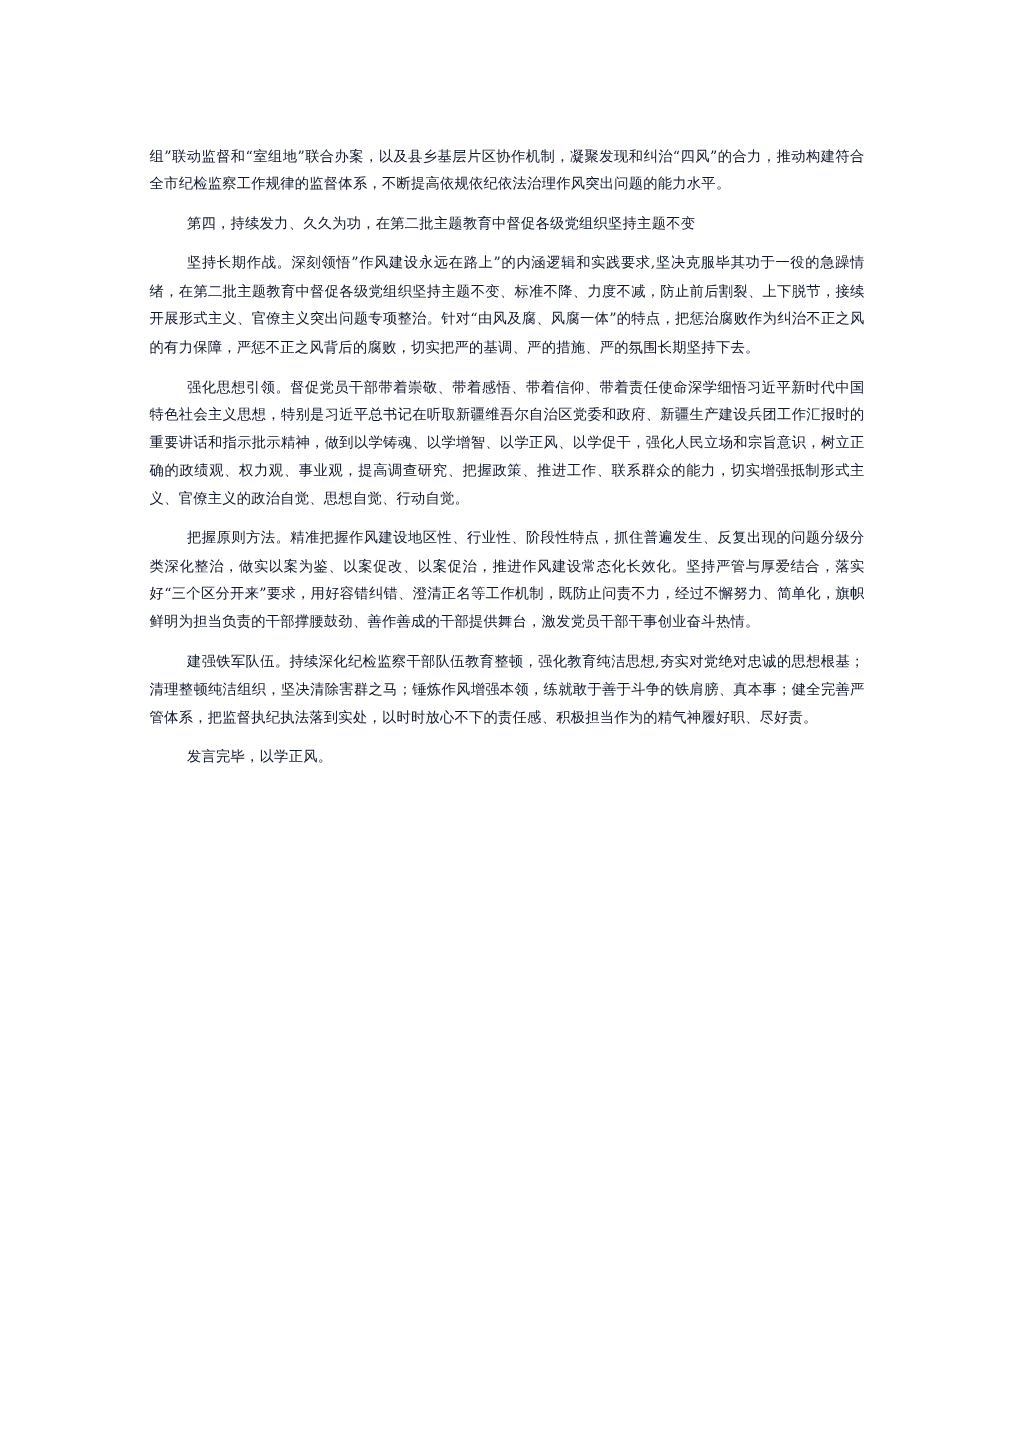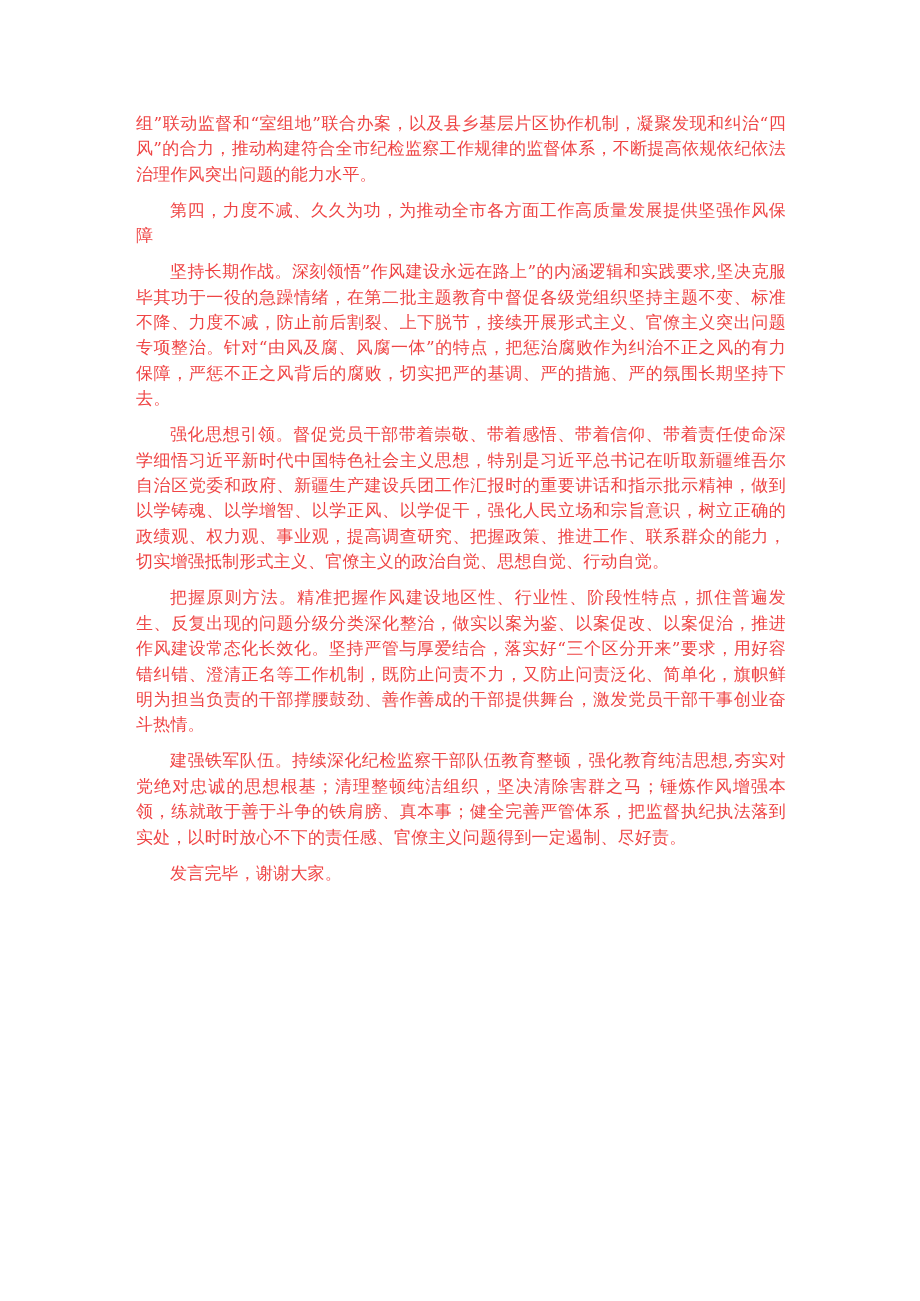--- a/index.html
+++ b/index.html
@@ -9,41 +9,41 @@
     }
     body {
       width: 920px;
       height: 1301px;
       position: relative;
       overflow: hidden;
     }
     .page {
       position: absolute;
       left: 136px;
-      top: 111px;
+      top: 130px;
       width: 650px;
       font-family: "DejaVu Serif", "Liberation Serif", serif;
-      font-size: 17px;
+      font-size: 13px;
       line-height: 25.4px;
-      color: #ef4444;
+      color: #0f172a;
       letter-spacing: 0.2px;
     }
     .para {
       margin: 0 0 10.6px 0;
       text-align: justify;
       text-justify: inter-character;
     }
     .indent {
       text-indent: 34px;
     }
   </style>
 </head>
 <body>
 
 <div class="page">
   <p class="para">组”联动监督和“室组地”联合办案，以及县乡基层片区协作机制，凝聚发现和纠治“四风”的合力，推动构建符合全市纪检监察工作规律的监督体系，不断提高依规依纪依法治理作风突出问题的能力水平。</p>
-  <p class="para indent">第四，力度不减、久久为功，为推动全市各方面工作高质量发展提供坚强作风保障</p>
+  <p class="para indent">第四，持续发力、久久为功，在第二批主题教育中督促各级党组织坚持主题不变</p>
   <p class="para indent">坚持长期作战。深刻领悟”作风建设永远在路上”的内涵逻辑和实践要求,坚决克服毕其功于一役的急躁情绪，在第二批主题教育中督促各级党组织坚持主题不变、标准不降、力度不减，防止前后割裂、上下脱节，接续开展形式主义、官僚主义突出问题专项整治。针对“由风及腐、风腐一体”的特点，把惩治腐败作为纠治不正之风的有力保障，严惩不正之风背后的腐败，切实把严的基调、严的措施、严的氛围长期坚持下去。</p>
   <p class="para indent">强化思想引领。督促党员干部带着崇敬、带着感悟、带着信仰、带着责任使命深学细悟习近平新时代中国特色社会主义思想，特别是习近平总书记在听取新疆维吾尔自治区党委和政府、新疆生产建设兵团工作汇报时的重要讲话和指示批示精神，做到以学铸魂、以学增智、以学正风、以学促干，强化人民立场和宗旨意识，树立正确的政绩观、权力观、事业观，提高调查研究、把握政策、推进工作、联系群众的能力，切实增强抵制形式主义、官僚主义的政治自觉、思想自觉、行动自觉。</p>
-  <p class="para indent">把握原则方法。精准把握作风建设地区性、行业性、阶段性特点，抓住普遍发生、反复出现的问题分级分类深化整治，做实以案为鉴、以案促改、以案促治，推进作风建设常态化长效化。坚持严管与厚爱结合，落实好“三个区分开来”要求，用好容错纠错、澄清正名等工作机制，既防止问责不力，又防止问责泛化、简单化，旗帜鲜明为担当负责的干部撑腰鼓劲、善作善成的干部提供舞台，激发党员干部干事创业奋斗热情。</p>
-  <p class="para indent">建强铁军队伍。持续深化纪检监察干部队伍教育整顿，强化教育纯洁思想,夯实对党绝对忠诚的思想根基；清理整顿纯洁组织，坚决清除害群之马；锤炼作风增强本领，练就敢于善于斗争的铁肩膀、真本事；健全完善严管体系，把监督执纪执法落到实处，以时时放心不下的责任感、官僚主义问题得到一定遏制、尽好责。</p>
-  <p class="para indent">发言完毕，谢谢大家。</p>
+  <p class="para indent">把握原则方法。精准把握作风建设地区性、行业性、阶段性特点，抓住普遍发生、反复出现的问题分级分类深化整治，做实以案为鉴、以案促改、以案促治，推进作风建设常态化长效化。坚持严管与厚爱结合，落实好“三个区分开来”要求，用好容错纠错、澄清正名等工作机制，既防止问责不力，经过不懈努力、简单化，旗帜鲜明为担当负责的干部撑腰鼓劲、善作善成的干部提供舞台，激发党员干部干事创业奋斗热情。</p>
+  <p class="para indent">建强铁军队伍。持续深化纪检监察干部队伍教育整顿，强化教育纯洁思想,夯实对党绝对忠诚的思想根基；清理整顿纯洁组织，坚决清除害群之马；锤炼作风增强本领，练就敢于善于斗争的铁肩膀、真本事；健全完善严管体系，把监督执纪执法落到实处，以时时放心不下的责任感、积极担当作为的精气神履好职、尽好责。</p>
+  <p class="para indent">发言完毕，以学正风。</p>
 </div>
 
 </body></html>

